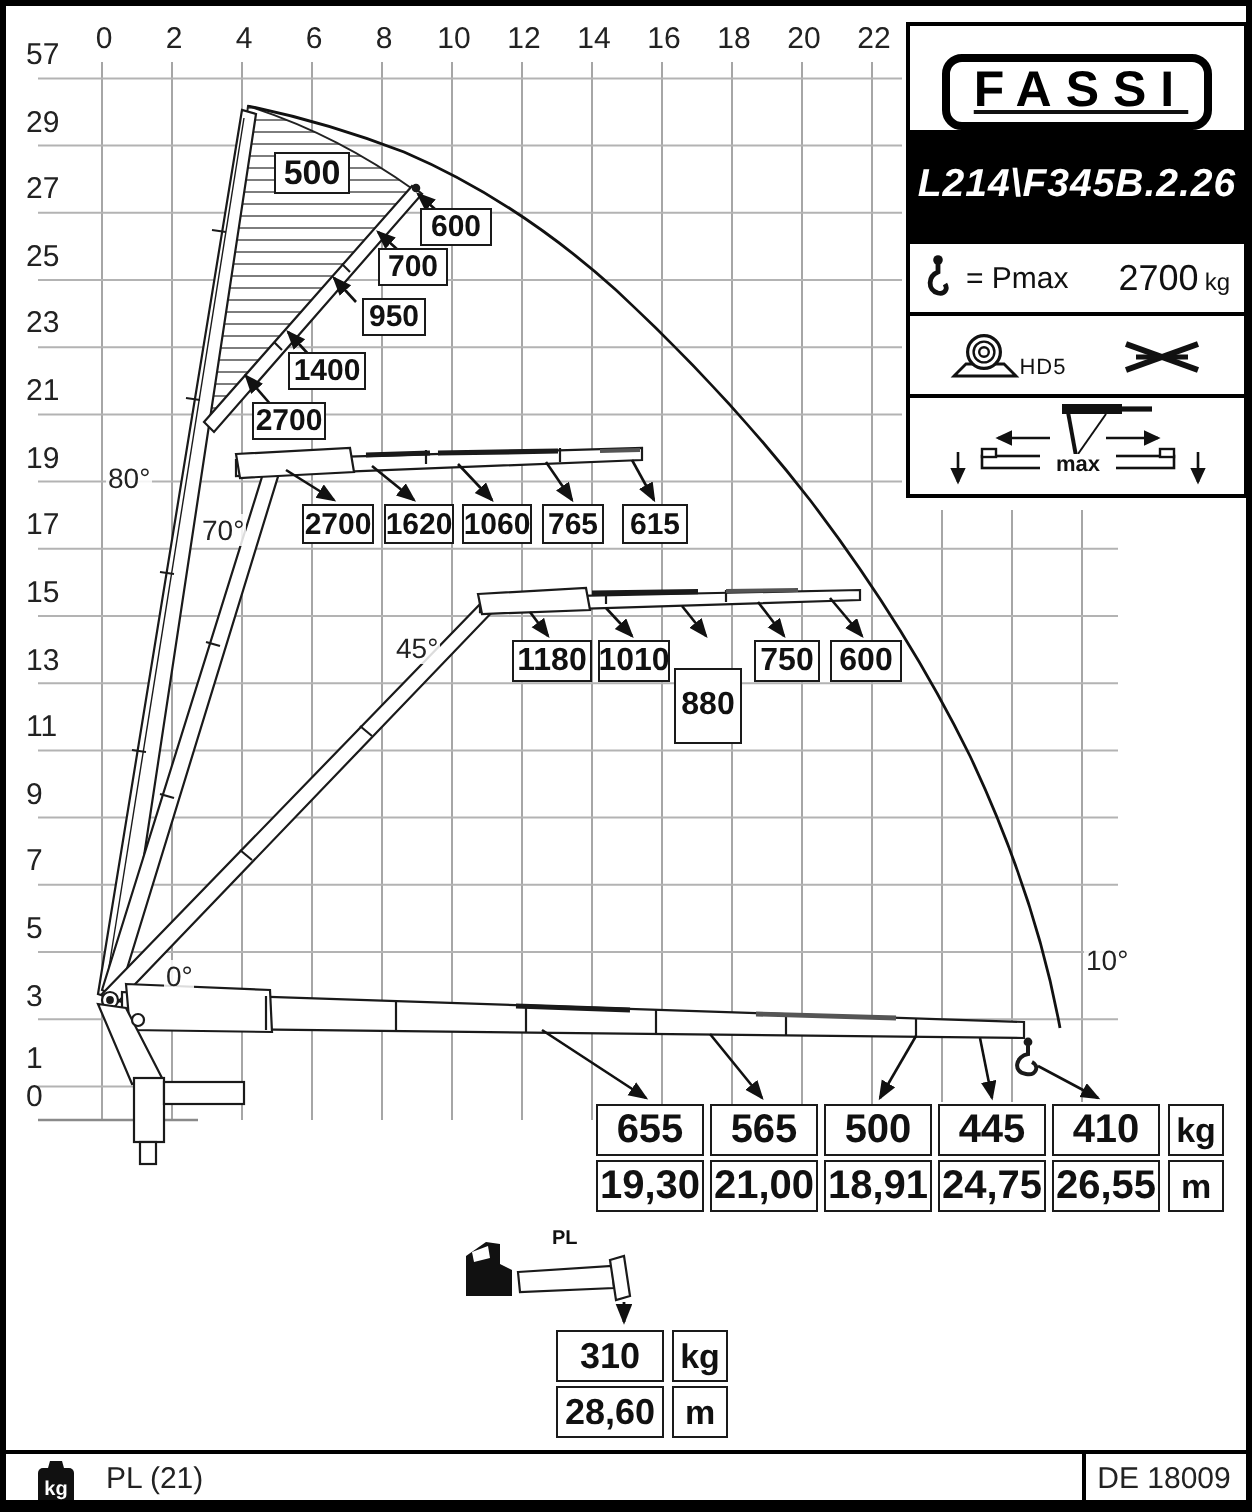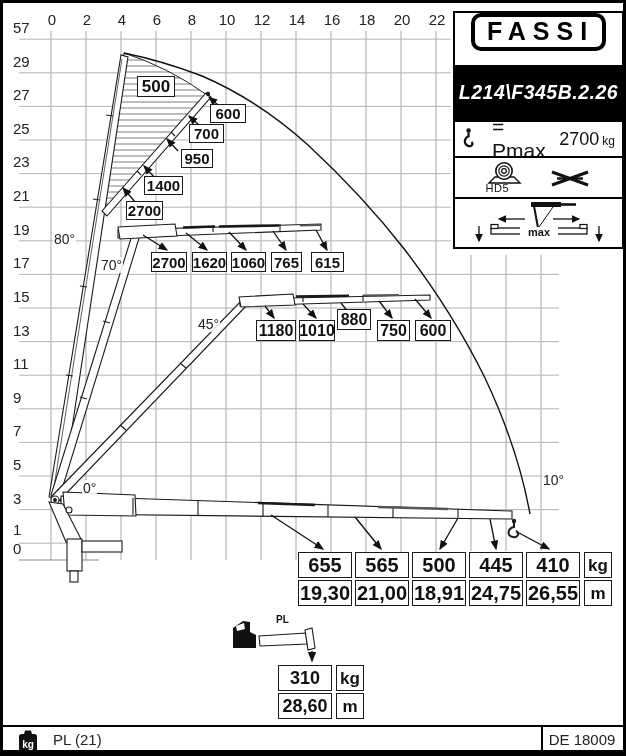--- a/index.html
+++ b/index.html
@@ -27,36 +27,36 @@
     position:absolute;background:#fff;border:1.6px solid #1a1a1a;box-sizing:border-box;
     font-weight:bold;font-size:20px;display:flex;align-items:center;justify-content:center;line-height:1;
   }
   .ucell{font-size:17px;}
   
   .panel{
     position:absolute;left:450px;top:8px;width:171px;height:238px;
     border:2.5px solid #000;background:#fff;box-sizing:border-box;
     display:flex;flex-direction:column;
   }
-  .p-logo{height:52px;display:flex;align-items:flex-start;justify-content:center;background:#fff;}
+  .p-logo{height:52px;display:flex;align-items:flex-end;justify-content:center;background:#fff;text-decoration:underline;}
   .logo-badge{
     border:4px solid #000;border-radius:10px;padding:2px 8px 3px 12px;
     font-weight:bold;font-size:25px;letter-spacing:7px;color:#000;line-height:1;
   }
   .p-model{
     height:56px;background:#000;color:#fff;display:flex;align-items:center;justify-content:center;
     font-weight:bold;font-style:italic;font-size:19.5px;letter-spacing:.5px;
   }
   .p-row{border-top:2px solid #000;display:flex;align-items:center;box-sizing:border-box;}
   .p-pmax{height:36px;padding:0 7px;}
-  .p-pmax .eq{font-size:21px;margin-left:17px;}
+  .p-pmax .eq{font-size:15px;margin-left:7px;}
   .p-pmax .val{margin-left:auto;font-size:18px;}
   .p-pmax .unit{font-size:12px;margin-left:3px;margin-top:4px;}
   .p-icons{height:41px;justify-content:center;gap:26px;}
-  .winch-wrap{display:flex;flex-direction:column;align-items:flex-start;line-height:1;}
+  .winch-wrap{display:flex;flex-direction:row;align-items:flex-end;line-height:1;}
   .winch-wrap .hd5{font-size:11px;margin-top:-2px;letter-spacing:.5px;}
   .p-stab{flex:1;justify-content:center;}
   
   .footer-line{position:absolute;left:0;top:722px;width:620px;height:2px;background:#000;}
   .footer-text{position:absolute;left:50px;top:728px;font-size:15px;color:#222;}
   .de-box-line{position:absolute;left:538px;top:722px;width:2px;height:28px;background:#000;}
   .de-text{position:absolute;left:540px;top:728px;width:78px;text-align:center;font-size:15px;color:#222;}
   .kg-icon{position:absolute;left:13px;top:725px;}
   .pl-label{position:absolute;left:273px;top:611px;font-weight:bold;font-size:10px;}
 </style>
@@ -270,21 +270,21 @@
   <div class="box" style="left:123px;top:198px;width:37px;height:19px">2700</div>
 
   <div class="box" style="left:148px;top:249px;width:36px;height:20px">2700</div>
   <div class="box" style="left:189px;top:249px;width:35px;height:20px">1620</div>
   <div class="box" style="left:228px;top:249px;width:35px;height:20px">1060</div>
   <div class="box" style="left:268px;top:249px;width:31px;height:20px">765</div>
   <div class="box" style="left:308px;top:249px;width:33px;height:20px">615</div>
 
   <div class="box" style="left:253px;top:317px;width:40px;height:21px;font-size:16px">1180</div>
   <div class="box" style="left:296px;top:317px;width:36px;height:21px;font-size:16px">1010</div>
-  <div class="box" style="left:334px;top:306px;width:34px;height:21px;font-size:16px">880</div>
+  <div class="box" style="left:334px;top:331px;width:34px;height:38px;font-size:16px">880</div>
   <div class="box" style="left:374px;top:317px;width:33px;height:21px;font-size:16px">750</div>
   <div class="box" style="left:412px;top:317px;width:36px;height:21px;font-size:16px">600</div>
 
   <div class="tcell" style="left:295px;top:549px;width:54px;height:26px">655</div>
   <div class="tcell" style="left:352px;top:549px;width:54px;height:26px">565</div>
   <div class="tcell" style="left:409px;top:549px;width:54px;height:26px">500</div>
   <div class="tcell" style="left:466px;top:549px;width:54px;height:26px">445</div>
   <div class="tcell" style="left:523px;top:549px;width:54px;height:26px">410</div>
   <div class="tcell" style="left:295px;top:577px;width:54px;height:26px">19,30</div>
   <div class="tcell" style="left:352px;top:577px;width:54px;height:26px">21,00</div>

